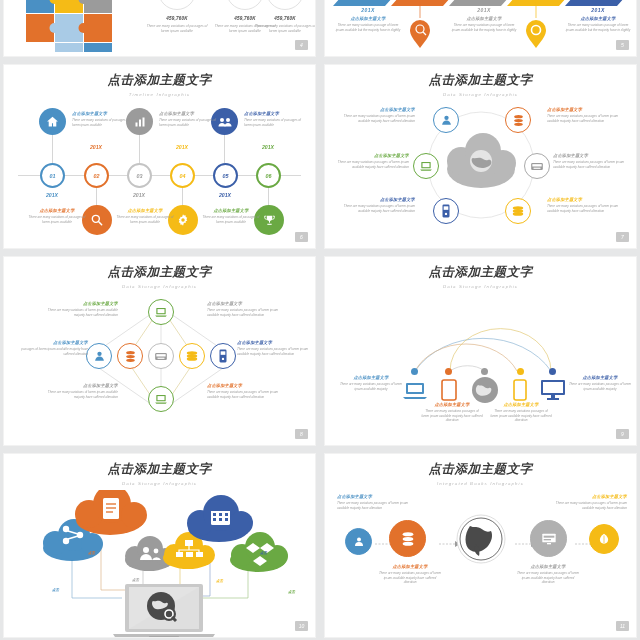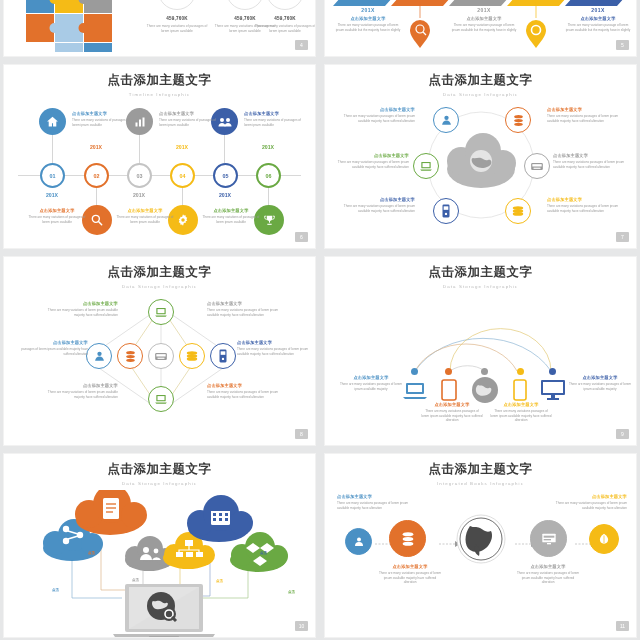--- a/index.html
+++ b/index.html
@@ -10,20 +10,21 @@
     overflow: hidden;
   }
   .deck {
     width: 640px; height: 640px;
     display: grid;
     grid-template-columns: 313px 313px;
     grid-template-rows: 57px 185px 190px 185px;
     column-gap: 8px;
     row-gap: 7px;
     padding: 0 3px;
+    font-style: italic;
   }
   .slide {
     position: relative;
     background: #ffffff;
     overflow: hidden;
     border: 1px solid #f2f2f2;
   }
   .slide.clip-top { border-top: none; }
   .slide-num {
     position: absolute; right: 7px; bottom: 6px;

